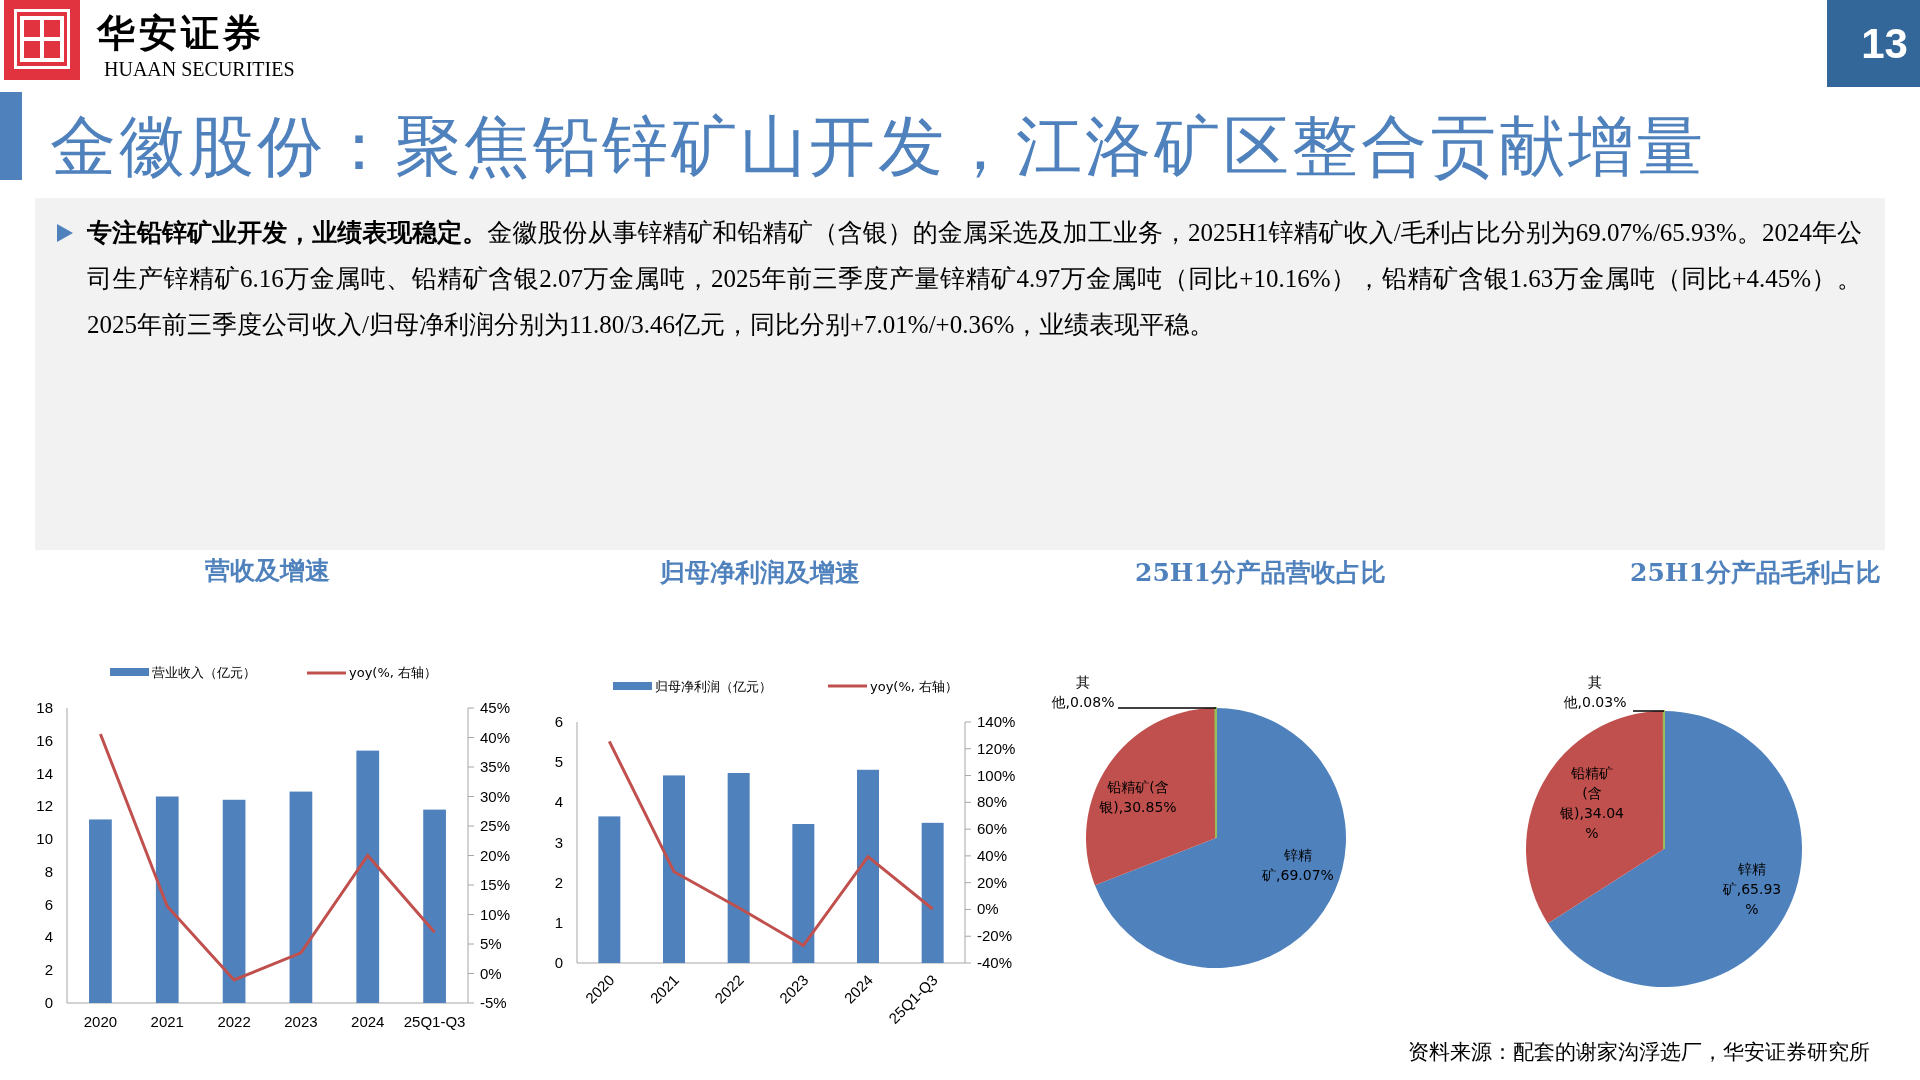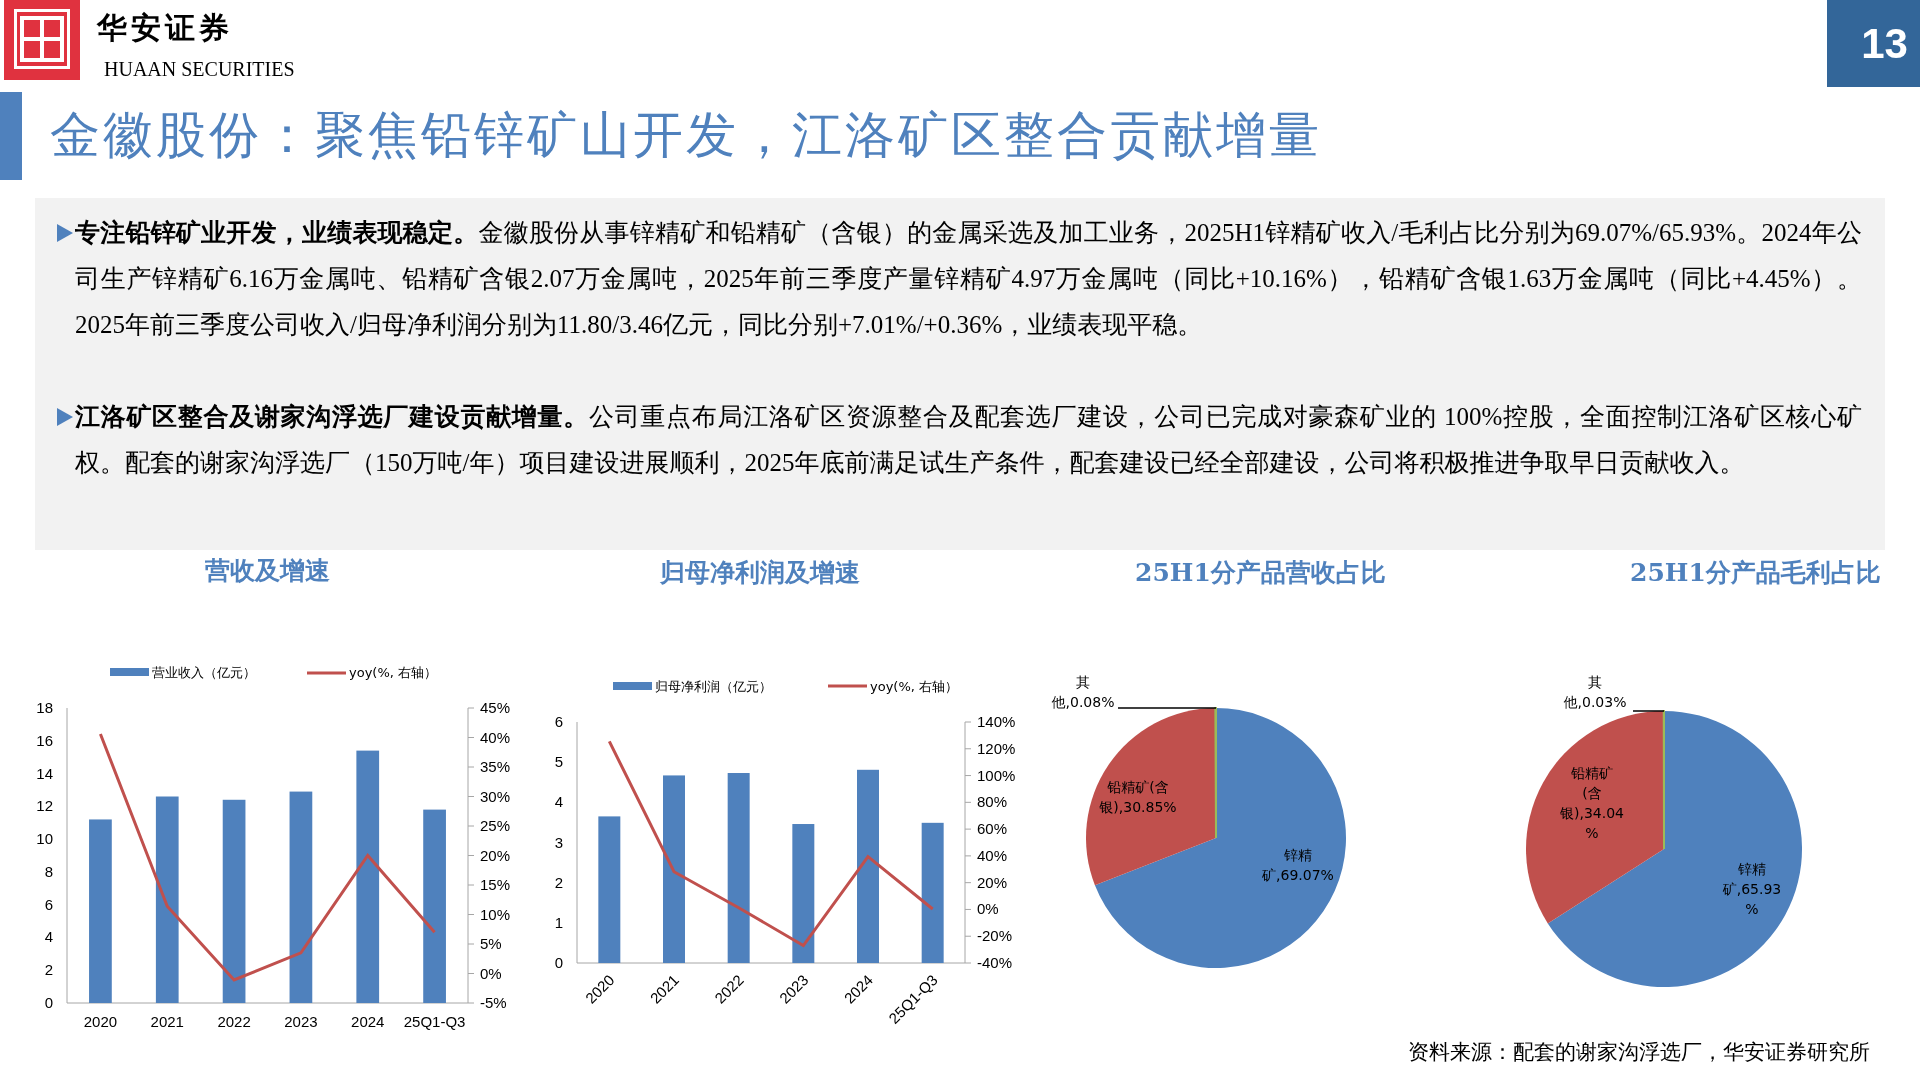--- a/index.html
+++ b/index.html
@@ -2,30 +2,30 @@
 <html><head>
 <meta charset="utf-8">
 <style>
   html, body { margin:0; padding:0; }
   body { width:1920px; height:1080px; background:#ffffff; position:relative; overflow:hidden;
          font-family:"DejaVu Serif", serif; color:#000; }
   .logo { position:absolute; left:4px; top:0; width:76px; height:80px; background:#e0323f; }
   .logo-inner { position:absolute; left:10px; top:9px; width:56px; height:60px; border:3px solid #fff; box-sizing:border-box; }
   .logo-grid { position:absolute; left:16px; top:16px; width:44px; height:46px; }
   .logo-grid span { position:absolute; background:#fff; }
-  .brand-cn { position:absolute; left:97px; top:8px; font-size:30px; font-family:"DejaVu Serif", serif; letter-spacing:4px; font-weight:bold; }
+  .brand-cn { position:absolute; left:97px; top:8px; font-size:38px; font-family:"DejaVu Serif", serif; letter-spacing:4px; font-weight:bold; }
   .brand-en { position:absolute; left:104px; top:58px; font-size:20px; font-family:"Liberation Serif", serif; }
   .page-num { position:absolute; left:1827px; top:0; width:93px; height:87px; background:#336699; color:#fff;
               font-family:"Liberation Sans", sans-serif; font-size:42px; font-weight:bold; display:flex; align-items:center; justify-content:center;padding-left:11px; }
   .title-bar { position:absolute; left:0; top:92px; width:22px; height:88px; background:#4f81bd; }
-  .title { position:absolute; left:50px; top:102px; font-size:50px; color:#4f81bd; letter-spacing:3px; font-family:Liberation Mono, monospace; }
+  .title { position:absolute; left:50px; top:102px; font-size:66px; color:#4f81bd; letter-spacing:3px; font-family:Liberation Mono, monospace; }
   .summary { position:absolute; left:35px; top:198px; width:1850px; height:352px; background:#f2f2f2; }
   .bullet { position:absolute; left:22px; font-size:25px; line-height:46px; width:1805px; }
   .bullet .arrow { position:absolute; left:0; top:14px; width:0; height:0; border-top:9px solid transparent; border-bottom:9px solid transparent; border-left:16px solid #4f81bd; }
-  .bullet .text { display:block; margin-left:18px; text-align:justify; font-family:"Liberation Serif", serif; }
+  .bullet .text { display:block; margin-left:30px; text-align:justify; font-family:"Liberation Serif", serif; }
   .bullet b { font-family:"DejaVu Serif", serif; font-weight:bold; }
   .chart-title { position:absolute; font-size:25px; color:#4f81bd; font-weight:bold; font-family:"DejaVu Serif", serif; }
   .chart { position:absolute; }
   .legend { font-size:13px; font-family:"DejaVu Sans", sans-serif; }
   .axis { font-family:"Liberation Sans", sans-serif; font-size:15px; fill:#000; }
   .pie-label { font-family:"DejaVu Sans", sans-serif; font-size:14px; fill:#000; }
   .source { position:absolute; right:50px; top:1038px; font-size:21px; font-family:"DejaVu Serif", serif; }
 </style>
 </head>
 <body>
@@ -45,24 +45,20 @@
 <div class="brand-en">HUAAN SECURITIES</div>
 <div class="page-num">13</div>
 
 <div class="title-bar"></div>
 <div class="title">金徽股份：聚焦铅锌矿山开发，江洛矿区整合贡献增量</div>
 
 <div class="summary">
   <div class="bullet" style="top:12px">
     <span class="arrow"></span>
     <span class="text"><b>专注铅锌矿业开发，业绩表现稳定。</b><span>金徽股份从事锌精矿和铅精矿（含银）的金属采选及加工业务，2025H1锌精矿收入/毛利占比分别为69.07%/65.93%。2024年公司生产锌精矿6.16万金属吨、铅精矿含银2.07万金属吨，2025年前三季度产量锌精矿4.97万金属吨（同比+10.16%），铅精矿含银1.63万金属吨（同比+4.45%）。2025年前三季度公司收入/归母净利润分别为11.80/3.46亿元，同比分别+7.01%/+0.36%，业绩表现平稳。</span></span>
-  </div>
-  <div class="bullet" style="top:196px">
-    <span class="arrow"></span>
-    <span class="text"><b>江洛矿区整合及谢家沟浮选厂建设贡献增量。</b><span>公司重点布局江洛矿区资源整合及配套选厂建设，公司已完成对豪森矿业的 100%控股，全面控制江洛矿区核心矿权。配套的谢家沟浮选厂（150万吨/年）项目建设进展顺利，2025年底前满足试生产条件，配套建设已经全部建设，公司将积极推进争取早日贡献收入。</span></span>
   </div>
 </div>
 
 <div class="chart-title" style="left:205px;top:554px">营收及增速</div>
 <div class="chart-title" style="left:660px;top:556px">归母净利润及增速</div>
 <div class="chart-title" style="left:1135px;top:556px">25H1分产品营收占比</div>
 <div class="chart-title" style="left:1630px;top:556px">25H1分产品毛利占比</div>
 
 <svg class="chart" style="left:0;top:650px" width="520" height="400" viewBox="0 650 520 400">
   <g>

